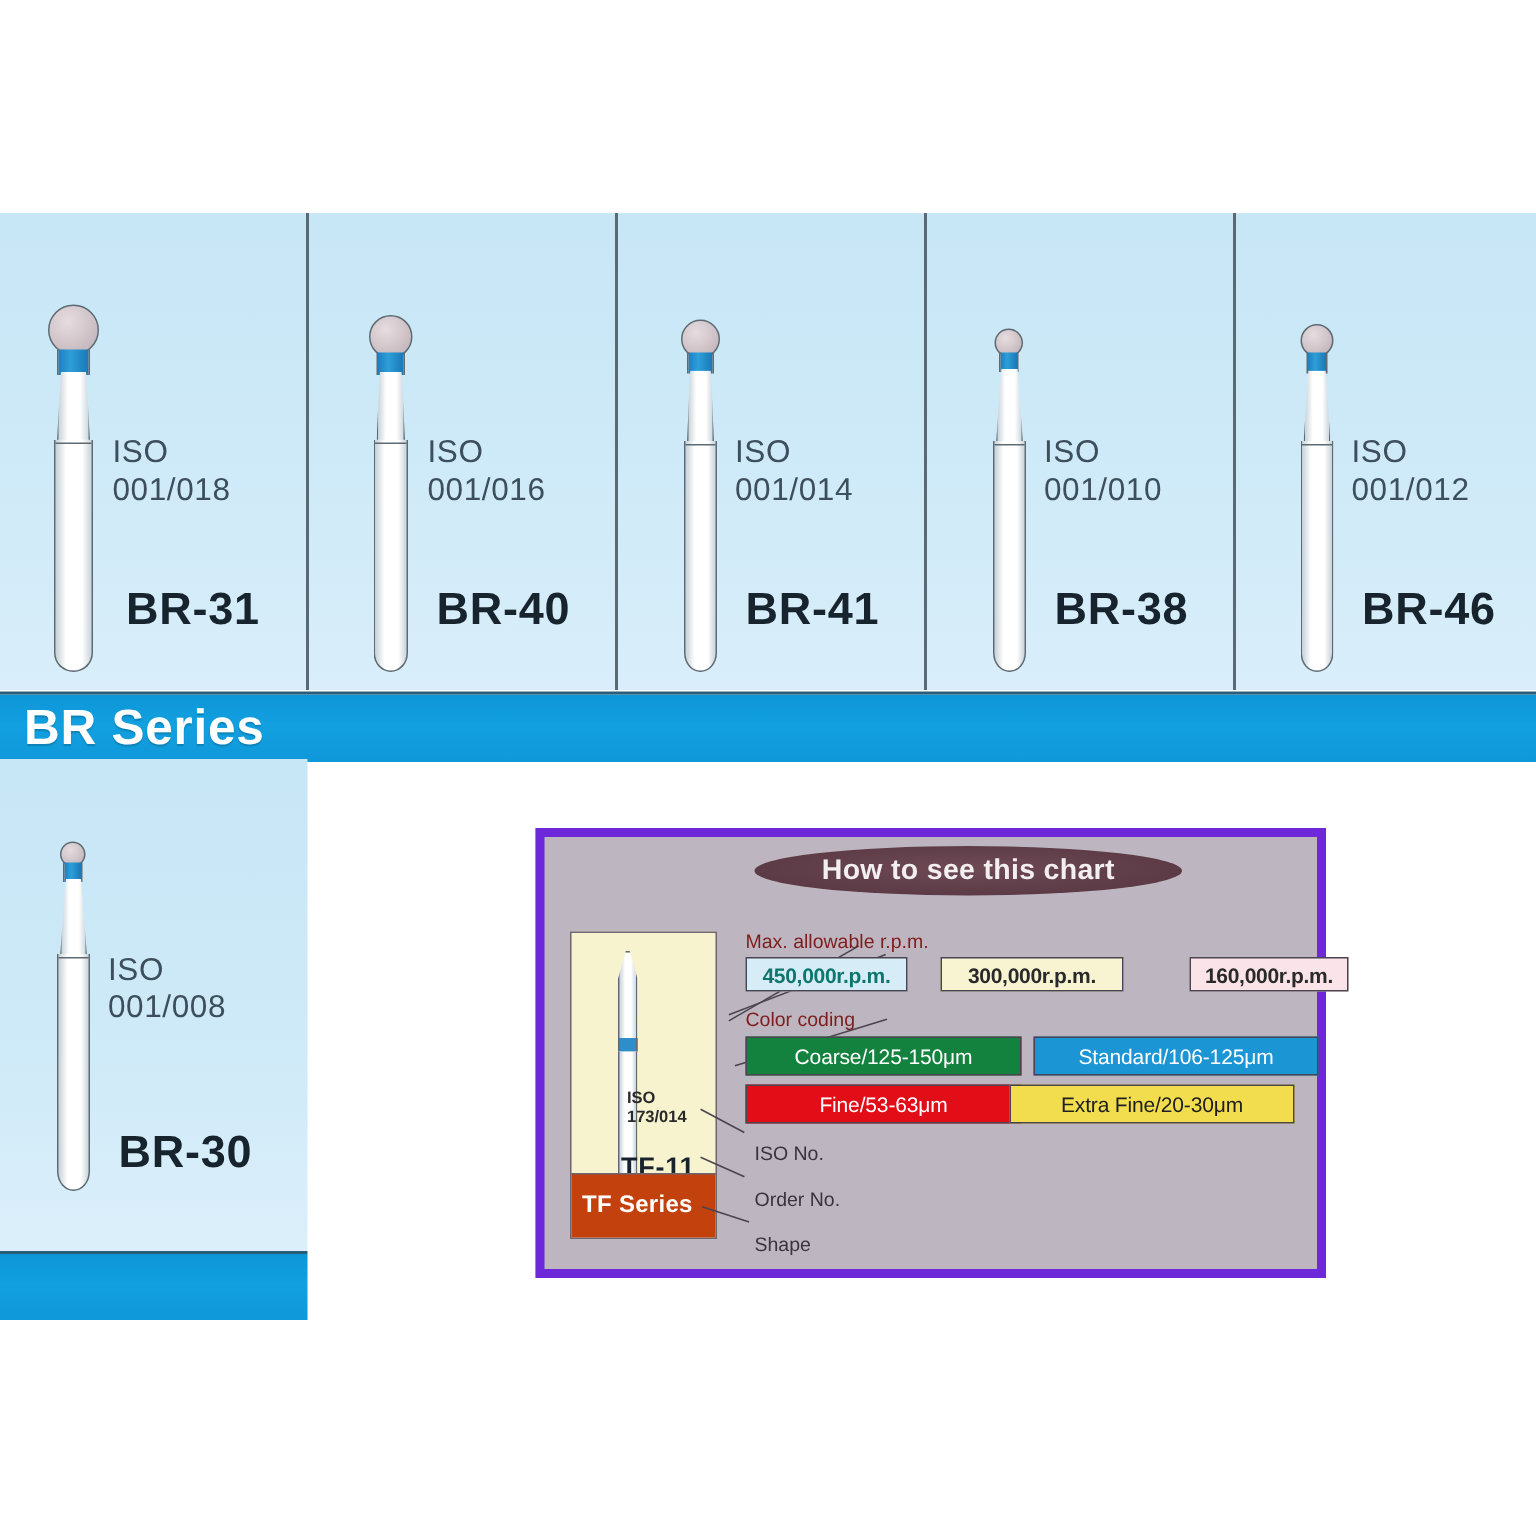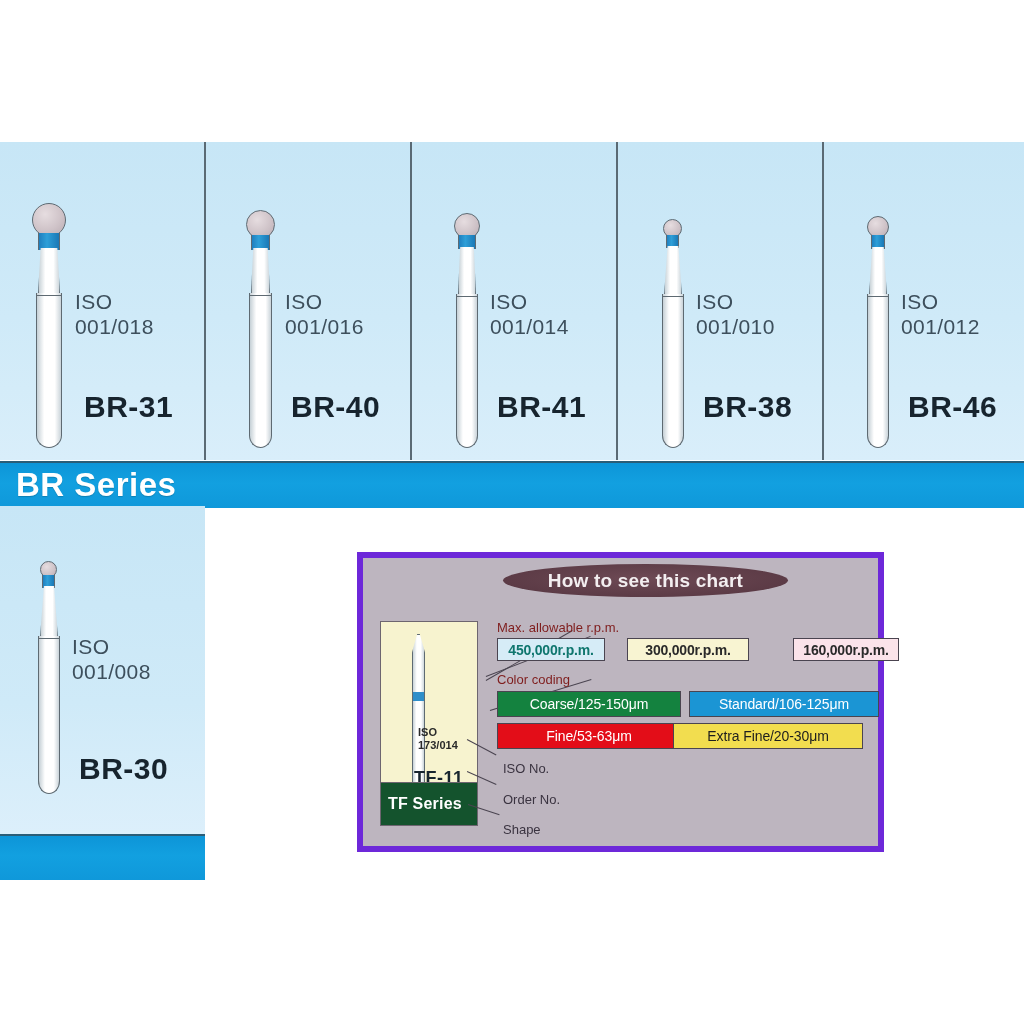--- a/index.html
+++ b/index.html
@@ -283,21 +283,21 @@
       <span>How to see this chart</span>
     </div>
 
     <div id="tfcard" style="background: rgb(247, 243, 207);">
       <div id="tf-bur-top"></div>
       <div id="tf-collar"></div>
       <div id="tf-shank"></div>
       <div class="tf-iso"><span>ISO</span>
 <span>173/014</span></div>
       <div class="tf-order">TF-11</div>
-      <div id="tfcard-foot" style="background: #14532d;">
+      <div id="tfcard-foot" style="background: #c2410c;">
         <span>TF Series</span>
       </div>
     </div>
 
     <div class="leader" style="left:123px;top:122px;width:100px;transform:rotate(-30deg);"></div>
     <div class="leader" style="left:123px;top:118px;width:112px;transform:rotate(-21deg);"></div>
     <div class="leader" style="left:127px;top:152px;width:106px;transform:rotate(-17deg);"></div>
     <div class="leader" style="left:104px;top:181px;width:33px;transform:rotate(28deg);"></div>
     <div class="leader" style="left:104px;top:213px;width:32px;transform:rotate(24deg);"></div>
     <div class="leader" style="left:105px;top:246px;width:33px;transform:rotate(18deg);"></div>

